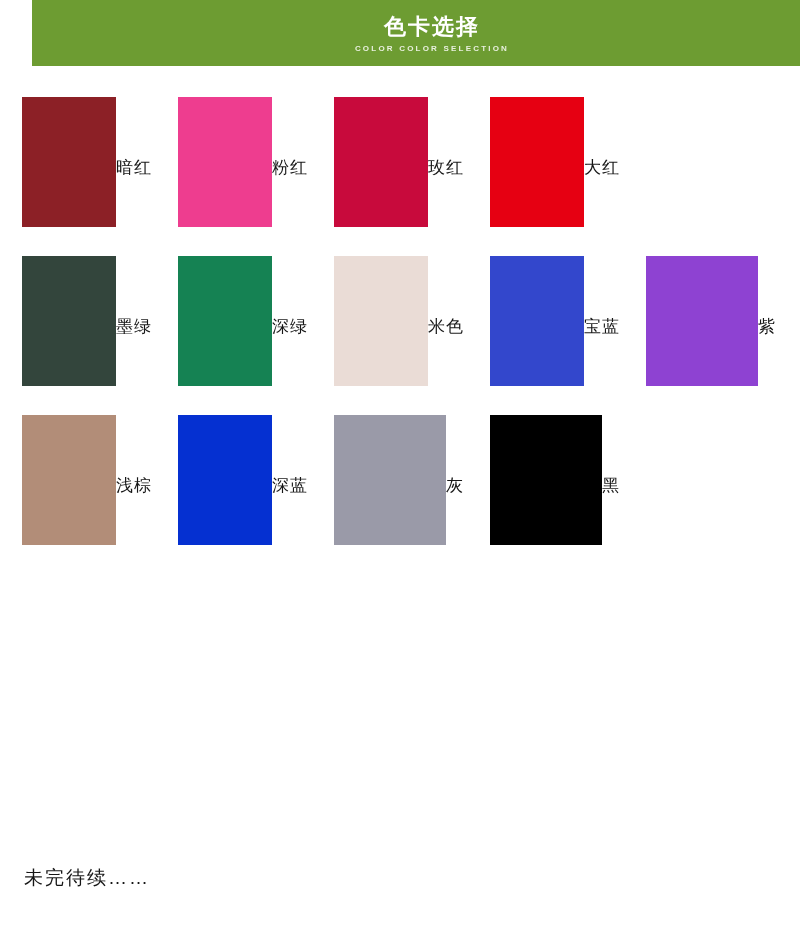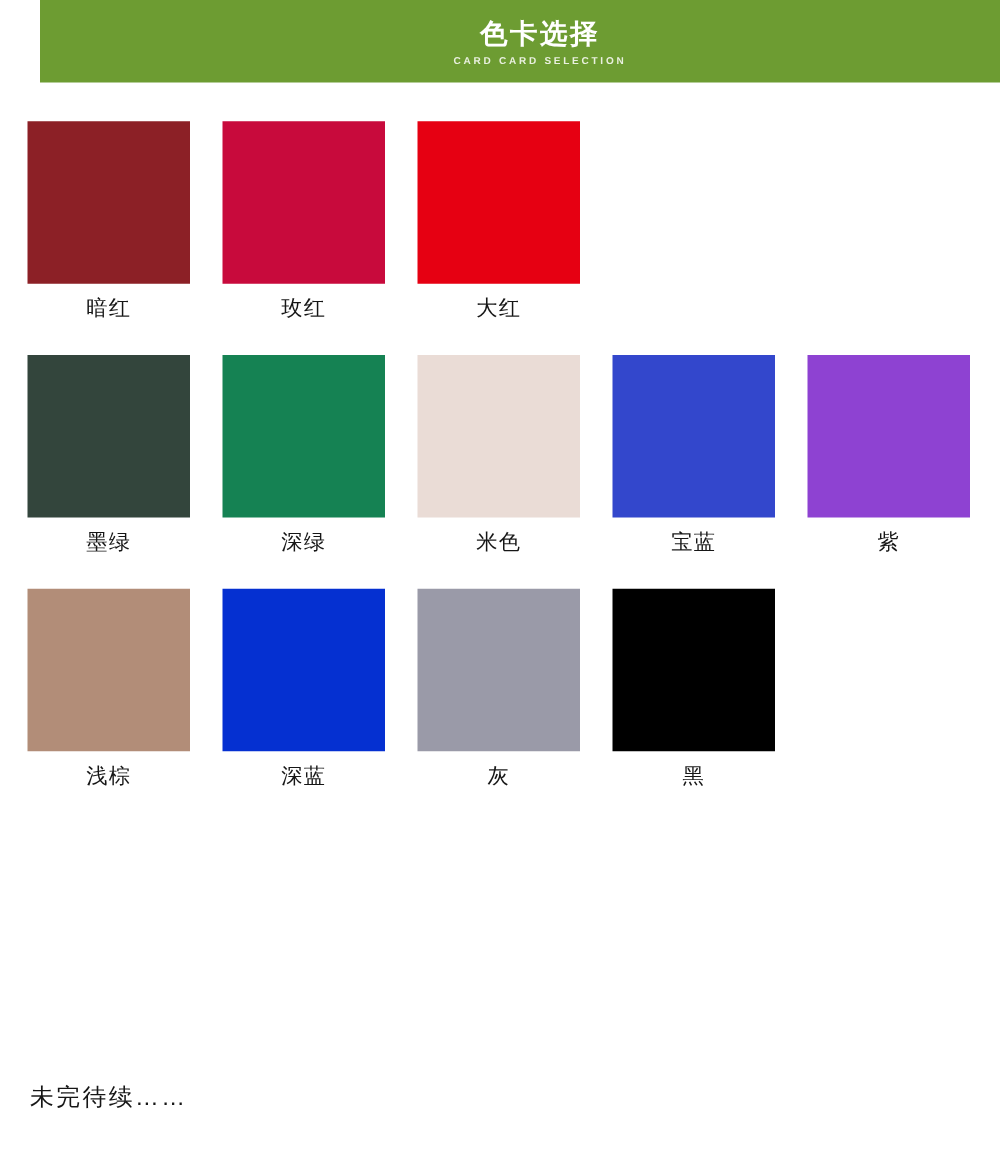--- a/index.html
+++ b/index.html
@@ -65,21 +65,20 @@
     display: flex;
     flex-direction: row;
     justify-content: flex-start;
     padding-left: 22px;
     column-gap: 26px;
     margin-bottom: 29px;
   }
   .swatch-cell {
     width: 130px;
     display: flex;
-    flex-direction: column;
     align-items: center;
   }
   .swatch-chip {
     width: 130px;
     height: 130px;
     display: block;
   }
   .swatch-label {
     margin-top: 11px;
     font-size: 17px;
@@ -101,28 +100,32 @@
     white-space: nowrap;
   }
 </style>
 </head>
 <body>
 
 <div class="page">
 
   <div class="header-banner">
     <div class="header-title">色卡选择</div>
-    <div class="header-subtitle">CARD CARD SELECTION</div>
+    <div class="header-subtitle">COLOR COLOR SELECTION</div>
   </div>
 
   <div class="swatch-grid">
       <div class="swatch-row">
         <div class="swatch-cell">
           <div class="swatch-chip" style="background-color: rgb(140, 32, 38);"></div>
           <div class="swatch-label">暗红</div>
+        </div>
+        <div class="swatch-cell">
+          <div class="swatch-chip" style="background-color: rgb(238, 61, 143);"></div>
+          <div class="swatch-label">粉红</div>
         </div>
         <div class="swatch-cell">
           <div class="swatch-chip" style="background-color: rgb(200, 10, 60);"></div>
           <div class="swatch-label">玫红</div>
         </div>
         <div class="swatch-cell">
           <div class="swatch-chip" style="background-color: rgb(230, 0, 18);"></div>
           <div class="swatch-label">大红</div>
         </div>
       </div>

